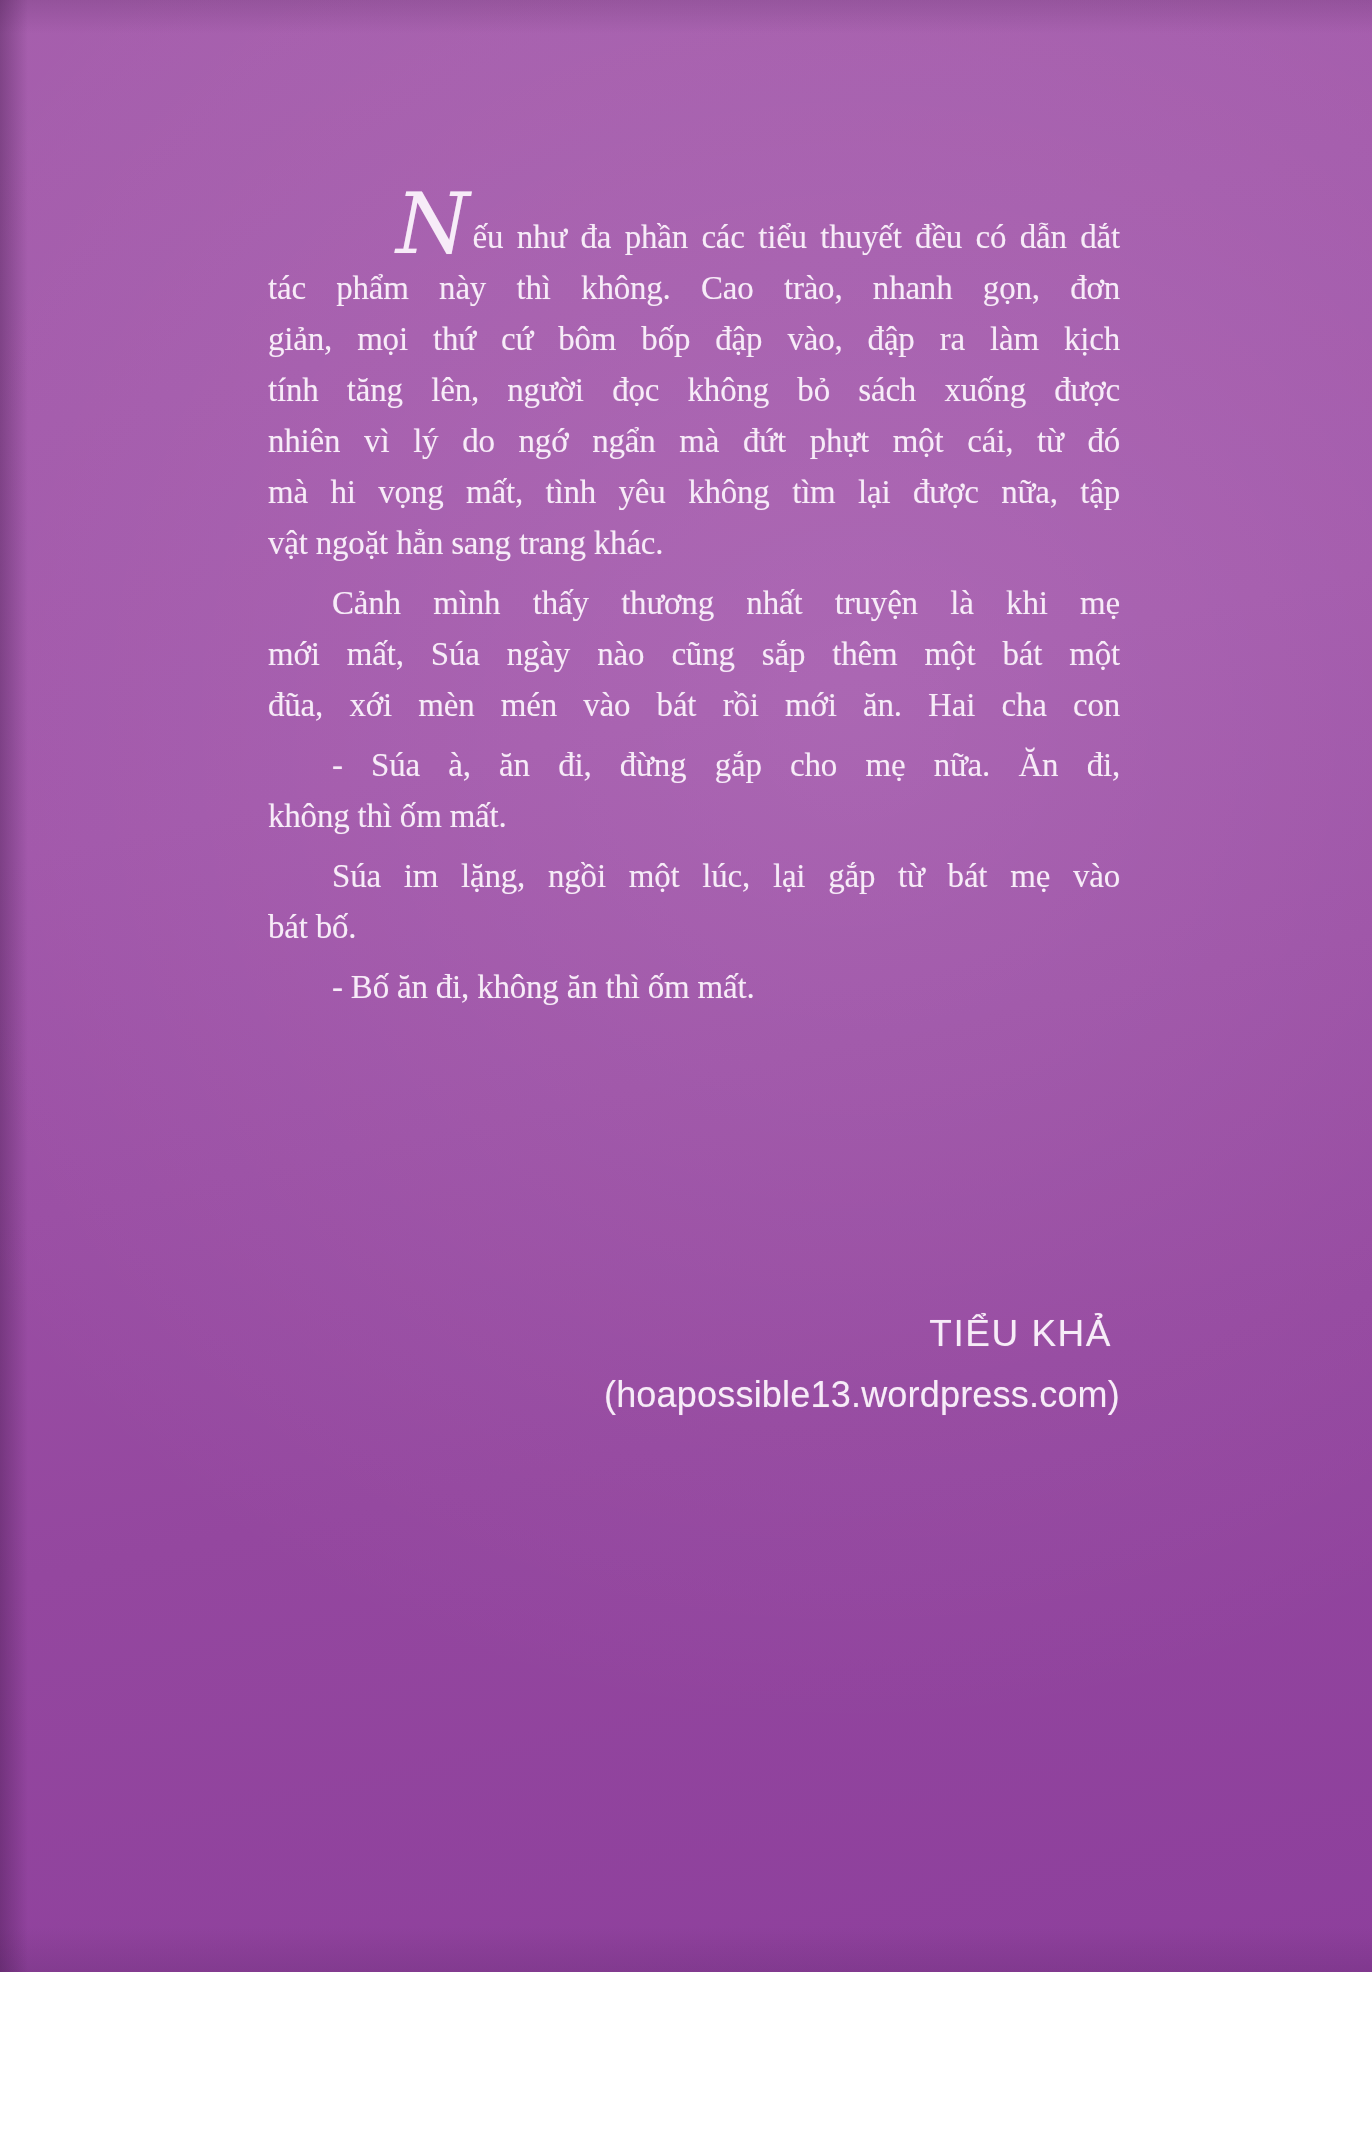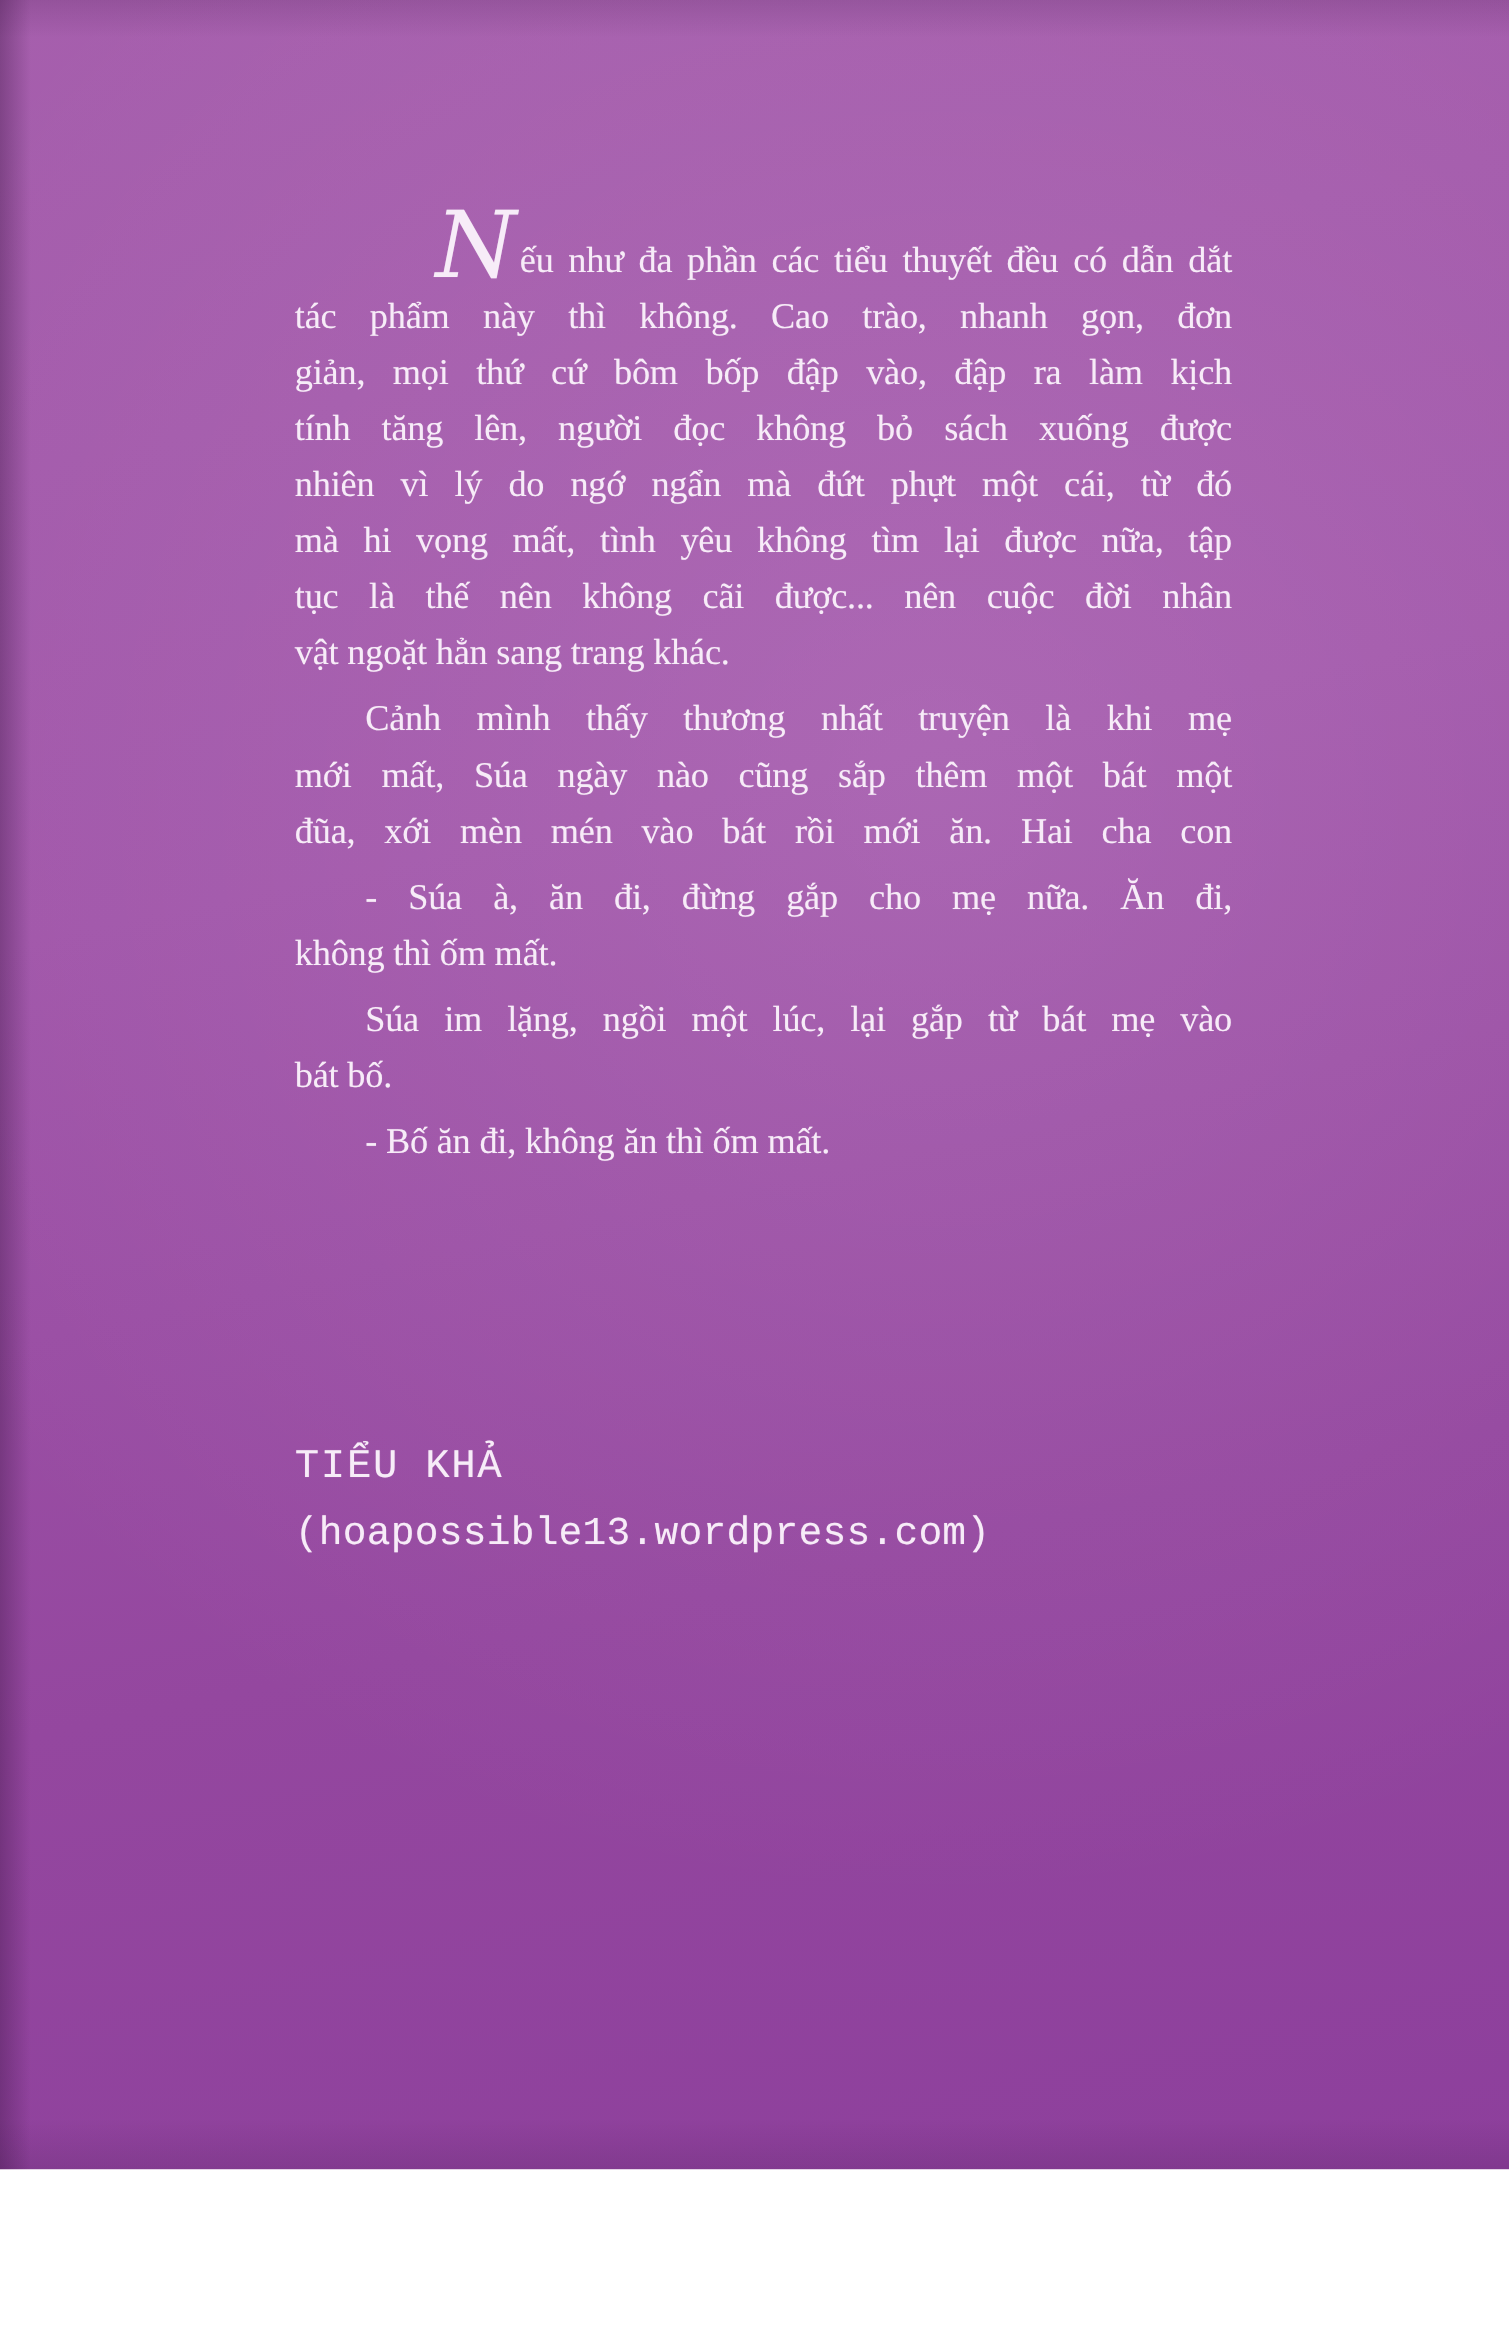--- a/index.html
+++ b/index.html
@@ -52,23 +52,23 @@
     position: relative;
     top: 5px;
     margin-right: 3px;
     letter-spacing: 0;
   }
   .signature {
     position: absolute;
     left: 268px;
     top: 1302px;
     width: 852px;
-    text-align: left;
+    text-align: right;
     color: #f7ecf8;
-    font-family: Liberation Mono, monospace;
+    font-family: Liberation Sans, sans-serif;
     text-shadow: 0 0 1px rgba(255,240,255,0.35);
   }
   .author {
     font-size: 37px;
     line-height: 64px;
     letter-spacing: 1.5px;
     padding-right: 8px;
   }
   .website {
     font-size: 36px;
@@ -81,21 +81,20 @@
 
 <div class="cover">
   <div class="text-block" id="blurb">
       <div class="para">
         <div class="line indent"><span class="dropcap">N</span>ếu như đa phần các tiểu thuyết đều có dẫn dắt</div>
         <div class="line">tác phẩm này thì không. Cao trào, nhanh gọn, đơn</div>
         <div class="line">giản, mọi thứ cứ bôm bốp đập vào, đập ra làm kịch</div>
         <div class="line">tính tăng lên, người đọc không bỏ sách xuống được</div>
         <div class="line">nhiên vì lý do ngớ ngẩn mà đứt phựt một cái, từ đó</div>
         <div class="line">mà hi vọng mất, tình yêu không tìm lại được nữa, tập</div>
-        <div class="line">tục là thế nên không cãi được... nên cuộc đời nhân</div>
         <div class="line last">vật ngoặt hẳn sang trang khác.</div>
       </div>
       <div class="para">
         <div class="line indent">Cảnh mình thấy thương nhất  truyện là khi mẹ</div>
         <div class="line">mới mất, Súa ngày nào cũng sắp thêm một bát một</div>
         <div class="line">đũa, xới mèn mén vào bát rồi mới ăn. Hai cha con</div>
       </div>
       <div class="para">
         <div class="line indent">- Súa à, ăn đi, đừng gắp cho mẹ nữa. Ăn đi,</div>
         <div class="line last">không thì ốm mất.</div>

